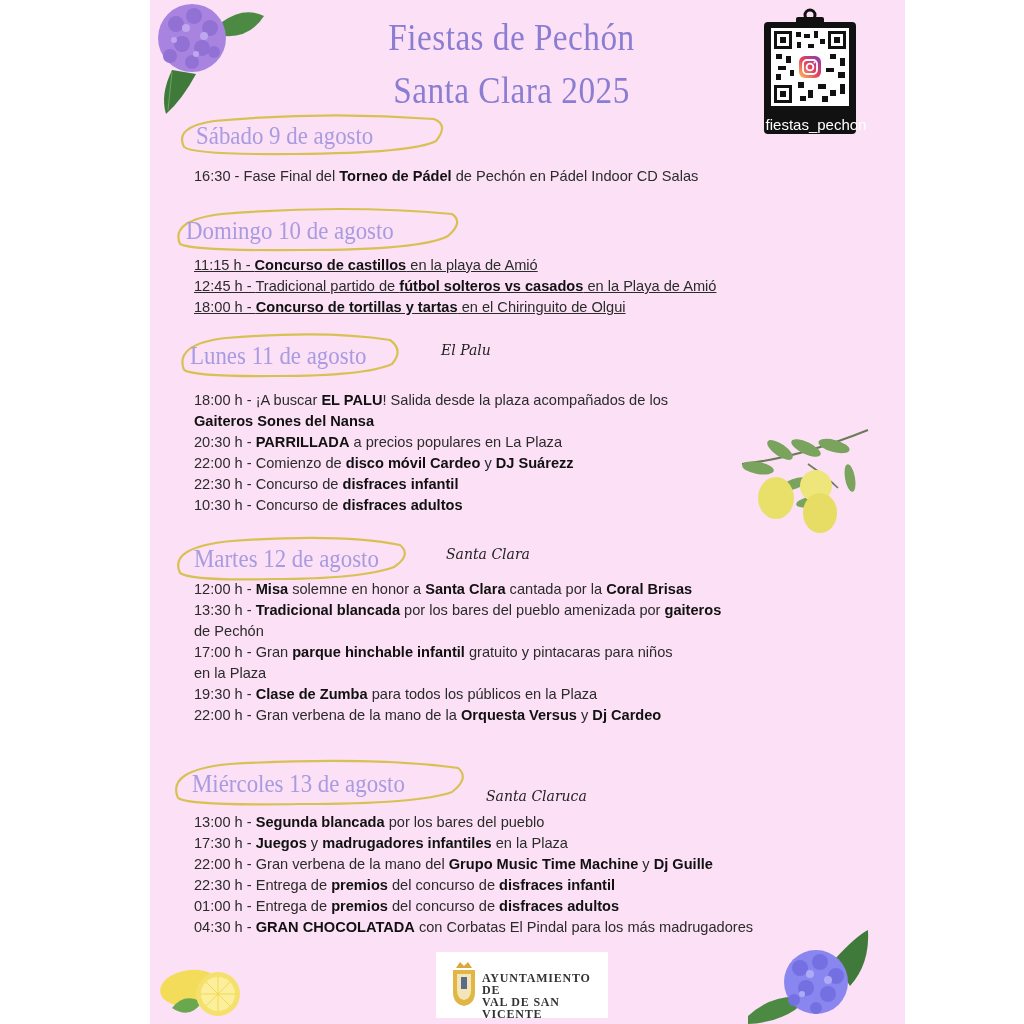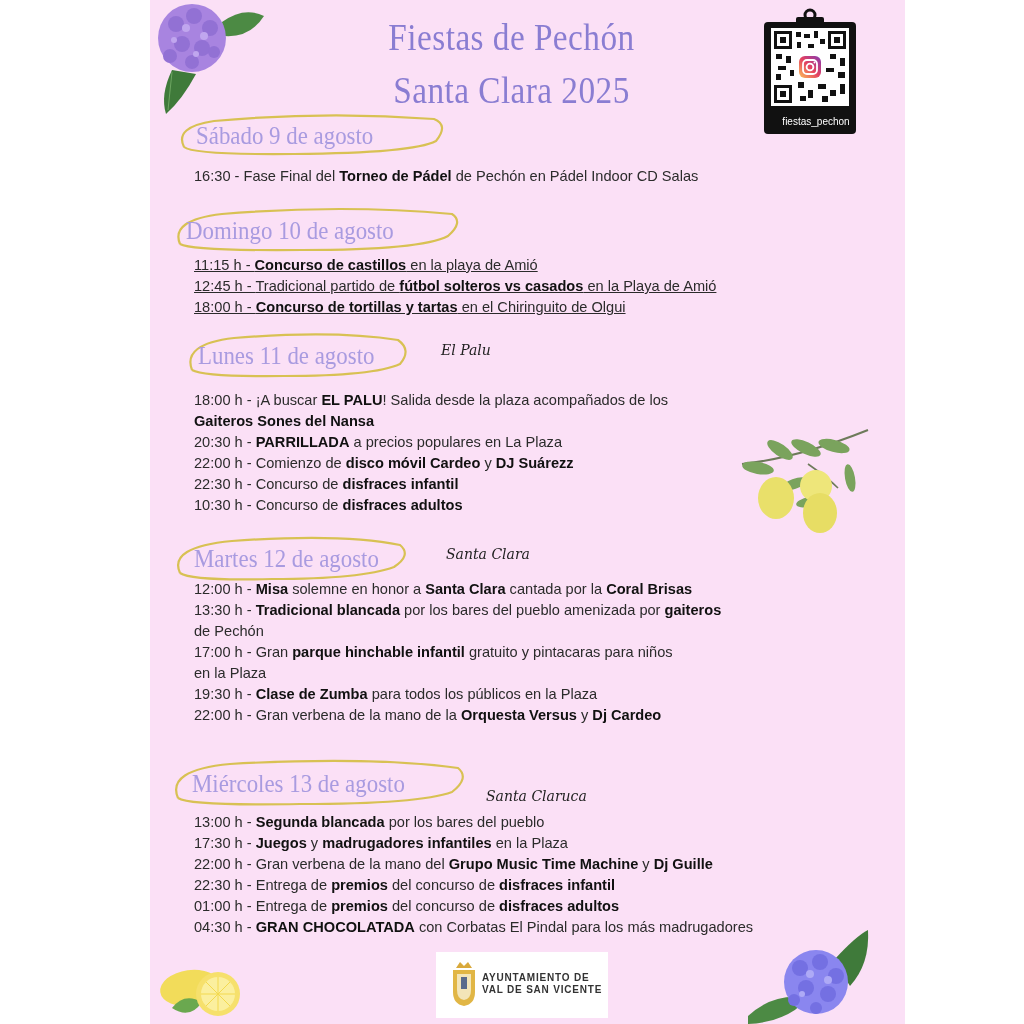--- a/index.html
+++ b/index.html
@@ -11,21 +11,21 @@
   .day-head { position:absolute; height:42px; }
   .day-head svg.ring { position:absolute; left:0; top:0; overflow:visible; }
   .day-head .day-label { position:absolute; left:18px; top:8px; font-family:"Liberation Serif", serif; font-size:26px; color:#a99be0; white-space:nowrap; transform-origin:left center; transform:scaleX(0.88); }
   .subtitle { position:absolute; font-family:"DejaVu Serif", serif; font-style:italic; font-size:14px; color:#222; white-space:nowrap; }
   .events { position:absolute; left:44px; font-size:14.6px; color:#2b2b2b; line-height:21px; }
   .ev { white-space:nowrap; }
   .ev b { font-weight:bold; color:#111; }
   .ev .time { color:#2b2b2b;margin-top:7px; }
   .qr { position:absolute; left:614px; top:6px; width:92px; height:128px; }
   .logo-box { position:absolute; left:286px; top:952px; width:172px; height:66px; background:#ffffff; }
-  .logo-text { position:absolute; left:46px; top:20px; font-size:10px; font-weight:bold; color:#333; letter-spacing:0.8px; line-height:12px; }
+  .logo-text { position:absolute; left:46px; top:20px; font-size:12px; font-weight:bold; color:#333; letter-spacing:0.8px; line-height:12px;font-family:Liberation Serif, serif; }
   .deco { position:absolute; }
 </style>
 </head>
 <body>
 
 <div class="poster">
 
   <svg class="deco" style="left:2px;top:0px" width="115" height="118" viewBox="0 0 115 118">
     <path d="M20 70 Q8 95 14 114 Q30 100 44 74 Z" fill="#3f7a3a"></path>
     <path d="M20 72 L16 110" stroke="#6ea662" stroke-width="1"></path>
@@ -100,21 +100,21 @@
           <stop offset="0" stop-color="#fdc05a"></stop>
             <stop offset="0.5" stop-color="#e4405f"></stop>
             <stop offset="1" stop-color="#833ab4"></stop>
         </linearGradient>
       </defs>
       <rect x="35" y="50" width="22" height="22" rx="6" fill="url(#ig)"></rect>
       <rect x="39" y="54" width="14" height="14" rx="4" fill="none" stroke="#fff" stroke-width="1.8"></rect>
       <circle cx="46" cy="61" r="3.4" fill="none" stroke="#fff" stroke-width="1.8"></circle>
       <circle cx="50.5" cy="56.5" r="1" fill="#fff"></circle>
     </svg>
-    <div style="position:absolute;left:0;top:110px;width:104px;text-align:center;color:#fff;font-size:10px;">fiestas_pechon</div>
+    <div style="position:absolute;left:0;top:110px;width:104px;text-align:center;color:#fff;font-size:15px;">fiestas_pechon</div>
   </div>
 
   <div class="day-head" style="left:24px;top:113px;width:280px;">
     <svg class="ring" width="274" height="42">
         <path d="M10 34 Q0 14 40 8 Q150 -2 260 6 Q275 12 262 28 Q240 40 120 41 Q20 42 10 34" fill="none" stroke="#d8c153" stroke-width="2.2"></path>
       </svg>
     <div class="day-label" style="left:22px;">Sábado 9 de agosto</div>
   </div>
   <div class="events" style="top:166px;">
       <div class="ev"><span class="time">16:30 - </span><span>Fase Final del </span><b>Torneo de Pádel</b><span> de Pechón en Pádel Indoor CD Salas</span></div>
@@ -125,21 +125,21 @@
         <path d="M8 38 Q-2 14 50 8 Q170 -2 280 8 Q292 16 276 30 Q250 44 130 44 Q20 45 8 38" fill="none" stroke="#d8c153" stroke-width="2.2"></path>
       </svg>
     <div class="day-label" style="left:14px;top:10px;">Domingo 10 de agosto</div>
   </div>
   <div class="events" style="top:255px;text-decoration:underline;">
       <div class="ev"><span class="time">11:15 h - </span><b>Concurso de castillos</b><span> en la playa de Amió</span></div>
       <div class="ev"><span class="time">12:45 h - </span><span>Tradicional partido de </span><b>fútbol solteros vs casados</b><span> en la Playa de Amió</span></div>
       <div class="ev"><span class="time">18:00 h - </span><b>Concurso de tortillas y tartas</b><span> en el Chiringuito de Olgui</span></div>
     </div>
 
-  <div class="day-head" style="left:34px;top:332px;width:240px;">
+  <div class="day-head" style="left:26px;top:332px;width:240px;">
     <svg class="ring" width="230" height="44">
         <path d="M8 38 Q-2 12 50 6 Q150 -2 214 8 Q228 18 216 32 Q190 44 100 44 Q20 45 8 38" fill="none" stroke="#d8c153" stroke-width="2.2"></path>
       </svg>
     <div class="day-label" style="left:14px;top:9px;">Lunes 11 de agosto</div>
   </div>
   <div class="subtitle" style="left:291px;top:342px;">El Palu</div>
   <div class="events" style="top:390px;">
       <div class="ev"><span class="time">18:00 h - </span><span>¡A buscar </span><b>EL PALU</b><span>! Salida desde la plaza acompañados de los</span></div>
       <div class="ev"><b>Gaiteros Sones del Nansa</b></div>
       <div class="ev"><span class="time">20:30 h - </span><b>PARRILLADA</b><span> a precios populares en La Plaza</span></div>

